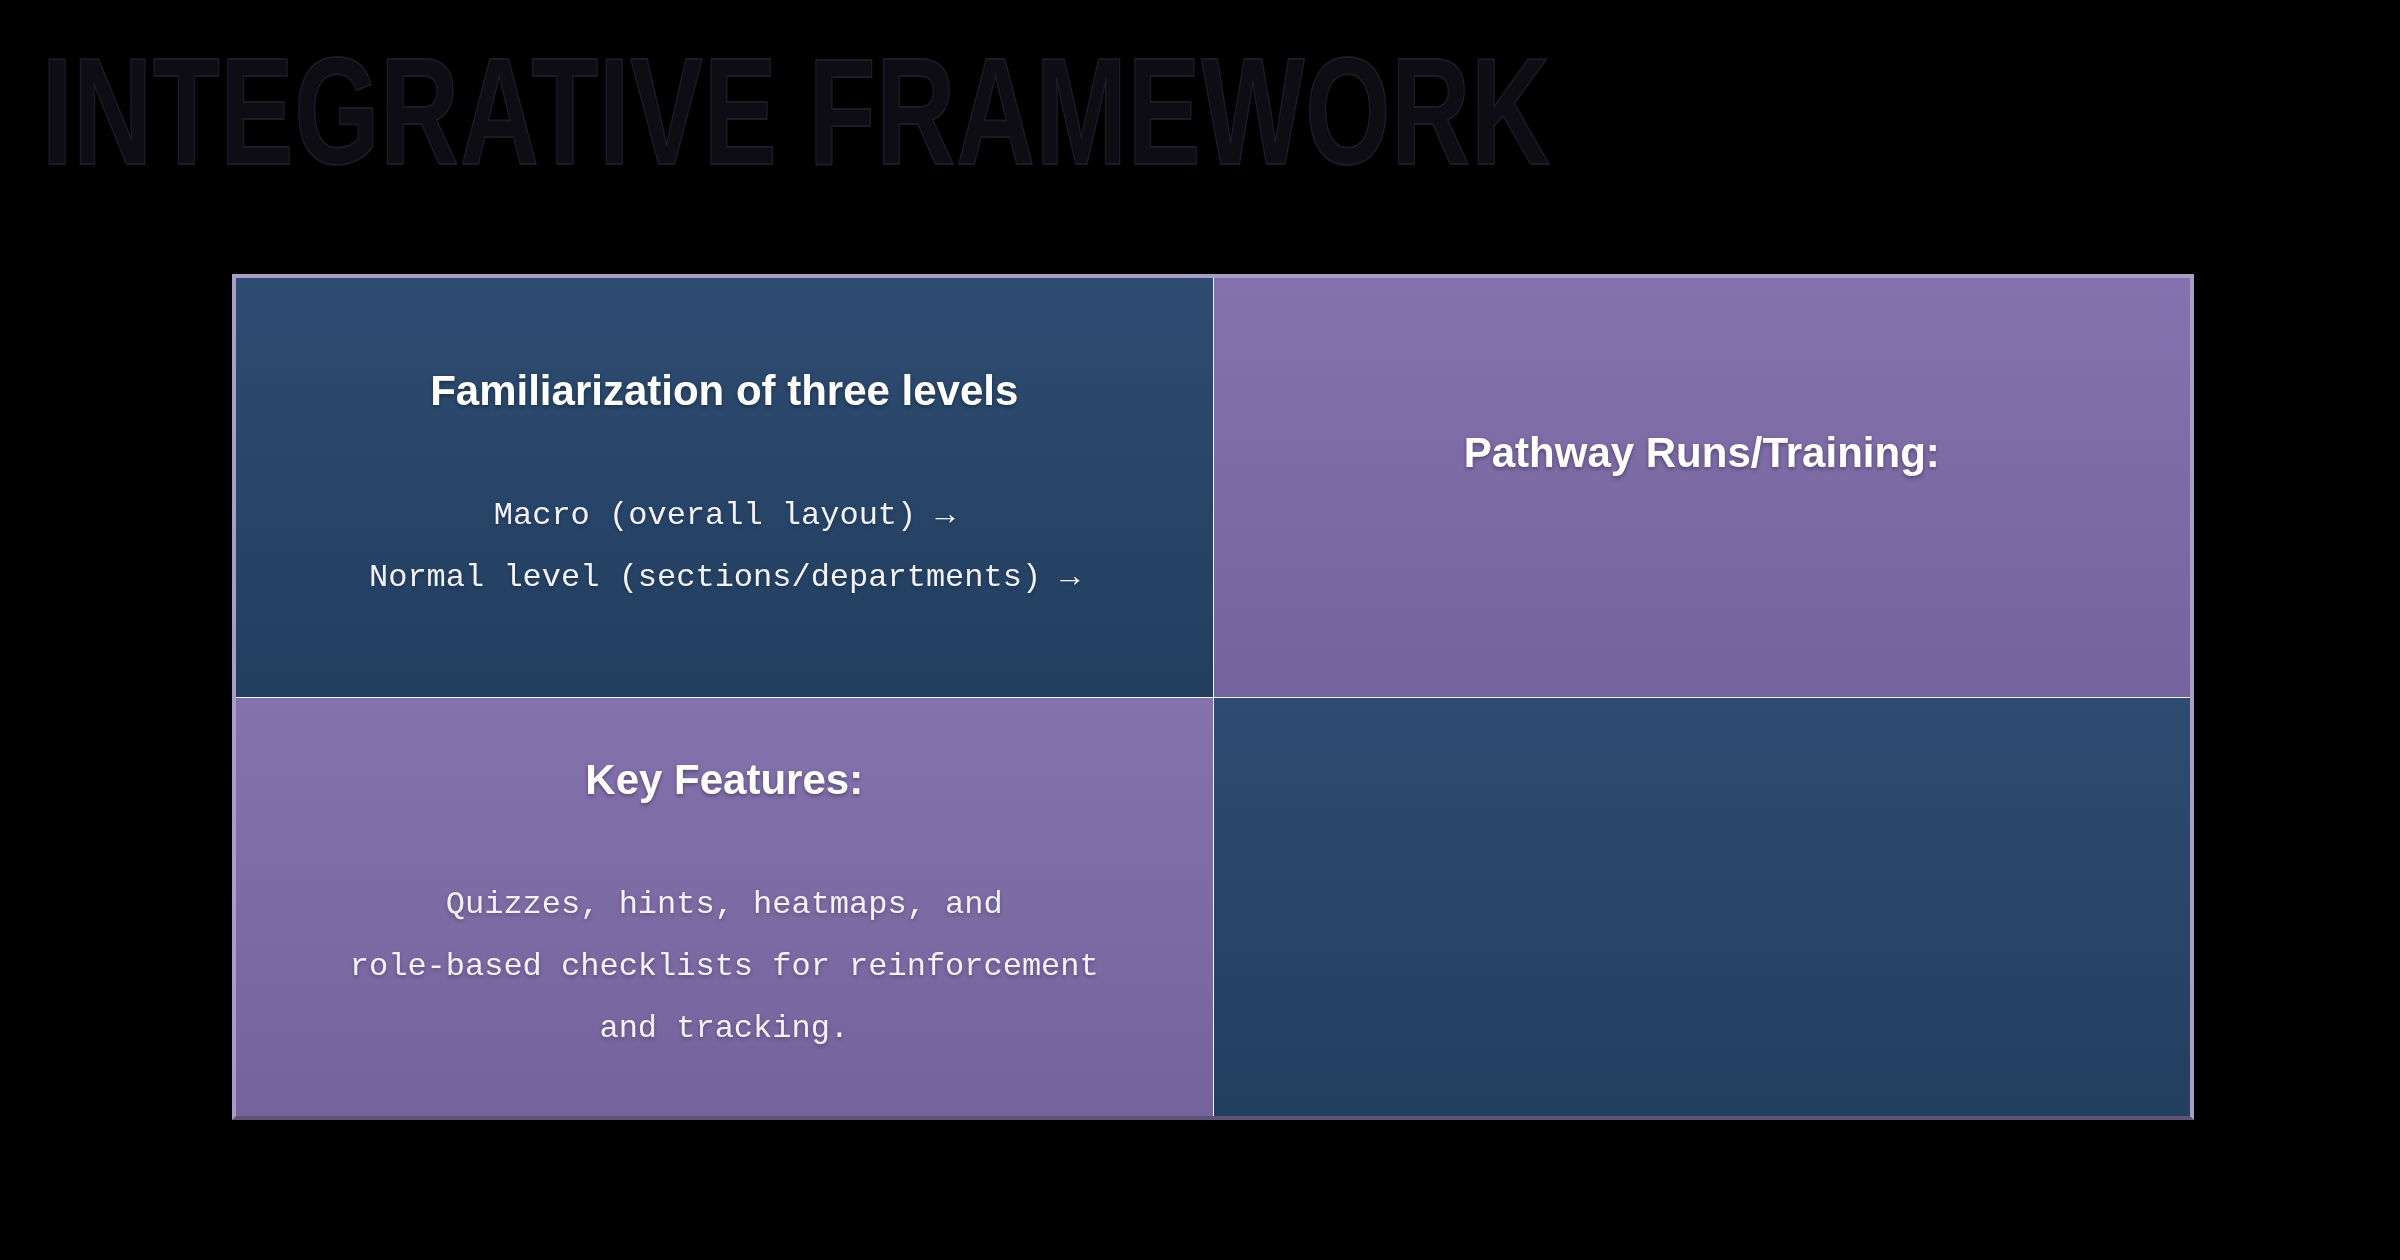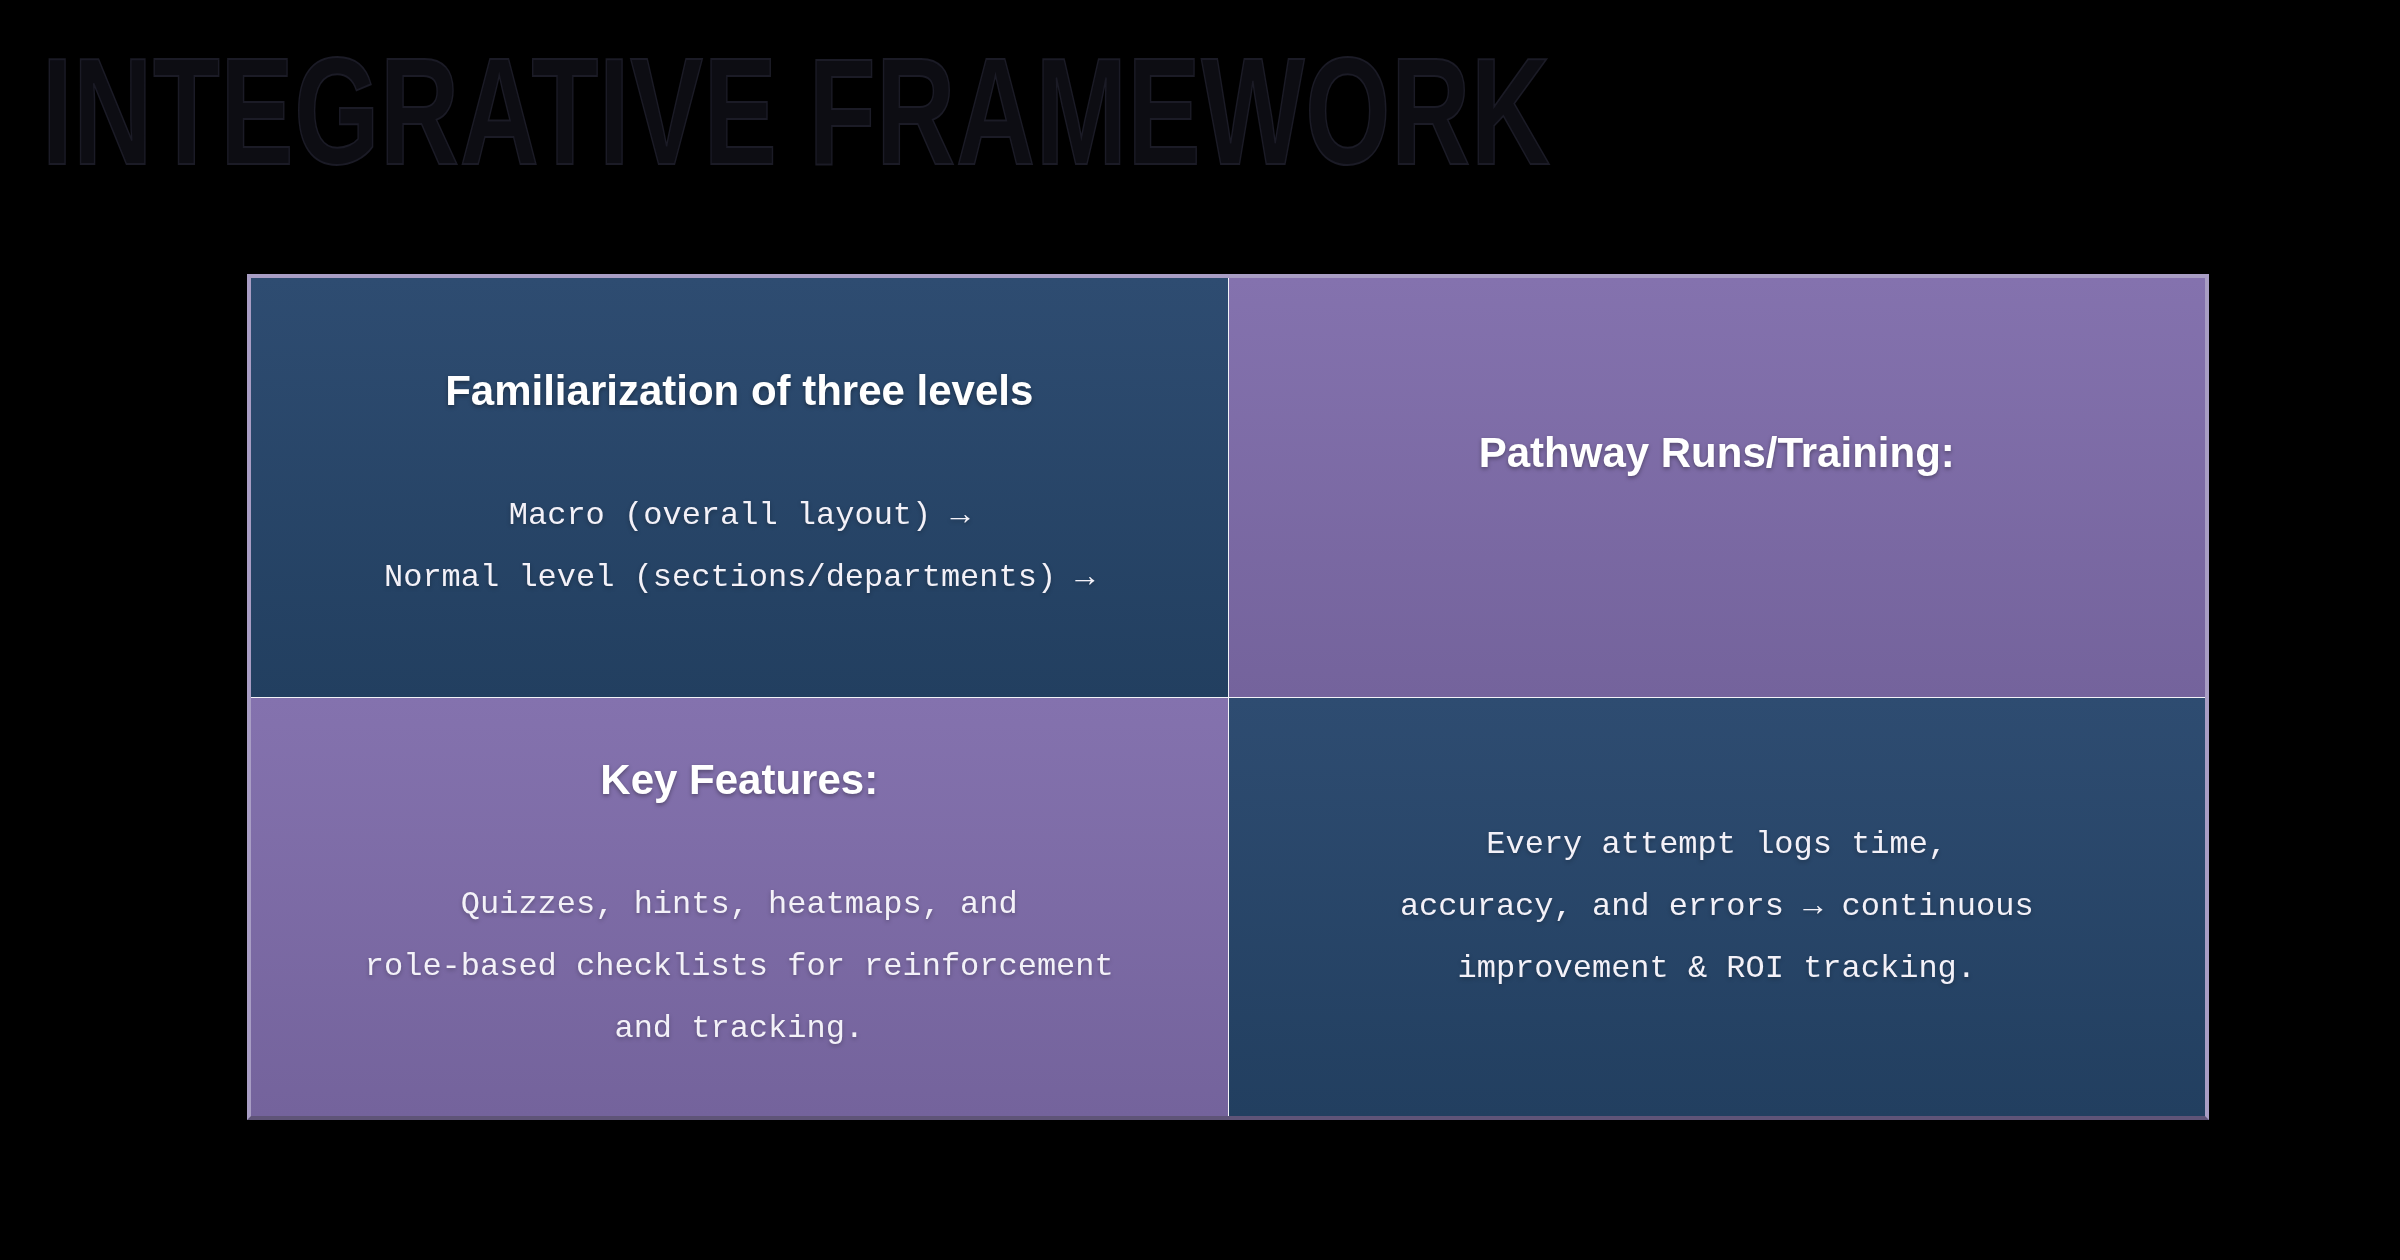--- a/index.html
+++ b/index.html
@@ -30,21 +30,21 @@
     font-weight: 700;
     letter-spacing: 1px;
     color: var(--title-color, #0d0d13);
     -webkit-text-stroke: 2px var(--title-stroke, #1b1b26);
     transform: scaleX(0.72);
     transform-origin: left top;
     white-space: nowrap;
   }
   .grid {
     position: absolute;
-    left: 247px;
+    left: 232px;
     top: 274px;
     width: 1962px;
     height: 846px;
     box-sizing: border-box;
     display: grid;
     grid-template-columns: 1fr 1fr;
     grid-template-rows: 1fr 1fr;
     gap: 1px;
     background: var(--gap-color, #f3f3f8);
     border: 4px solid var(--frame-color, #a89dc4);
@@ -109,21 +109,16 @@
     <section class="quad purple">
       <h2 class="q-heading">Key Features:</h2>
       <div class="q-body">
         <div class="q-line">Quizzes, hints, heatmaps, and</div>
         <div class="q-line">role-based checklists for reinforcement</div>
         <div class="q-line">and tracking.</div>
       </div>
     </section>
 
     <section class="quad blue">
-      <div class="q-body">
-        <div class="q-line">Every attempt logs time,</div>
-        <div class="q-line">accuracy, and errors → continuous</div>
-        <div class="q-line">improvement &amp; ROI tracking.</div>
-      </div>
     </section>
 
   </div>
 </div>
 
 </body></html>

